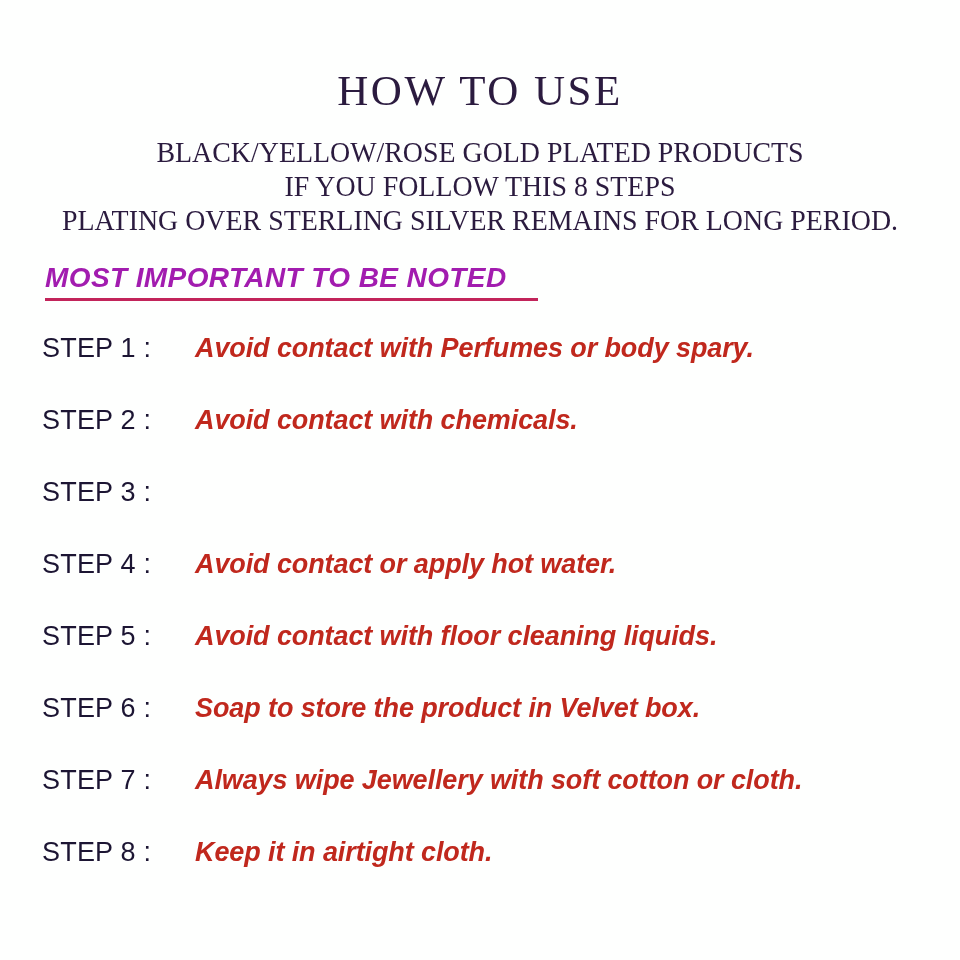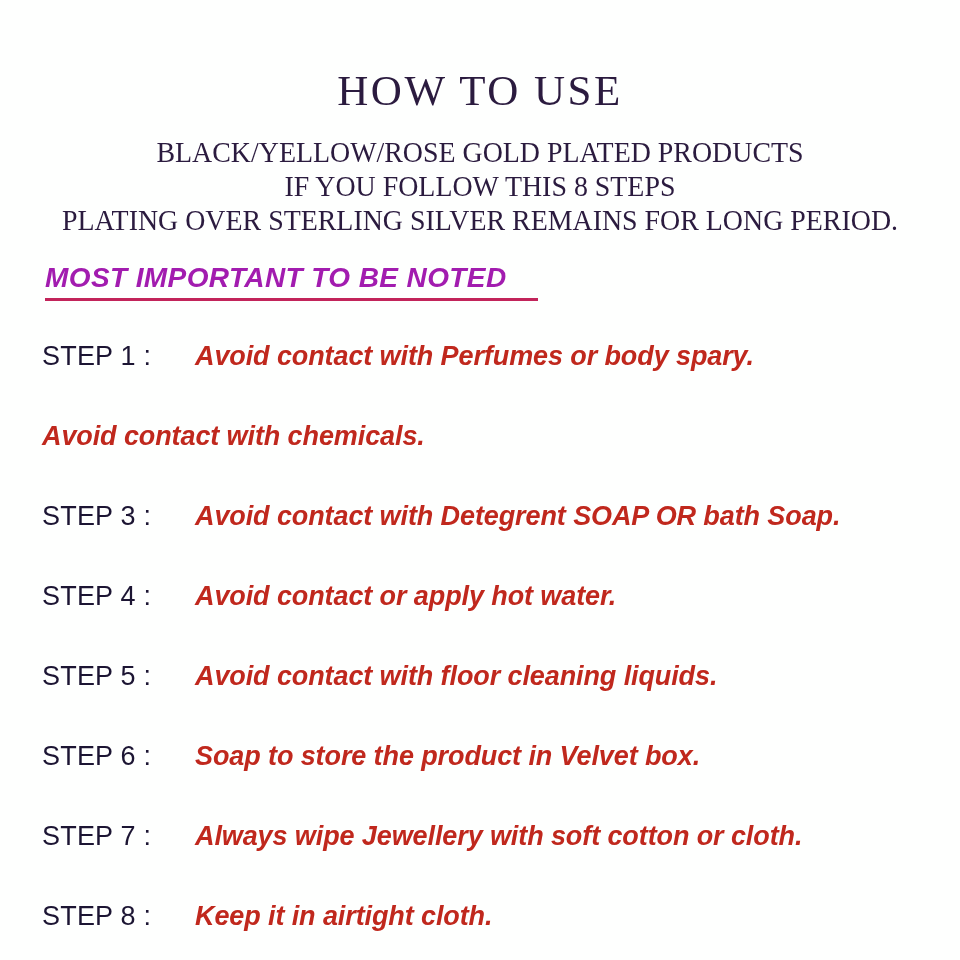--- a/index.html
+++ b/index.html
@@ -106,21 +106,20 @@
     top: 333px;
     left: 0;
     width: 960px;
   }
   .step-row {
     height: 72px;
     display: flex;
     align-items: flex-start;
     padding-left: 42px;
     box-sizing: border-box;
-    margin-top: 8px;
   }
   .step-label {
     font-family: "Liberation Sans", sans-serif;
     font-size: 27px;
     line-height: 30px;
     font-weight: 400;
     color: #1c1533;
     width: 153px;
     flex: 0 0 153px;
     white-space: nowrap;
@@ -158,26 +157,26 @@
   </div>
 
   <div class="steps">
 
     <div class="step-row">
       <span class="step-label">STEP 1 :</span>
       <span class="step-text">Avoid contact with Perfumes or body spary.</span>
     </div>
 
     <div class="step-row">
+      <span class="step-label">STEP 2 :</span>
       <span class="step-text">Avoid contact with chemicals.</span>
     </div>
 
     <div class="step-row">
       <span class="step-label">STEP 3 :</span>
-      <span class="step-text">Avoid contact with Detegrent SOAP OR bath Soap.</span>
     </div>
 
     <div class="step-row">
       <span class="step-label">STEP 4 :</span>
       <span class="step-text">Avoid contact or apply hot water.</span>
     </div>
 
     <div class="step-row">
       <span class="step-label">STEP 5 :</span>
       <span class="step-text">Avoid contact with floor cleaning liquids.</span>

